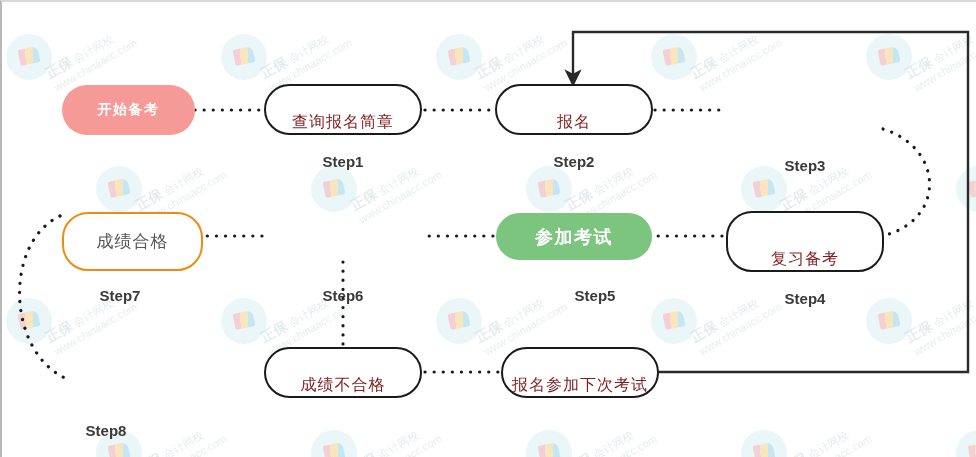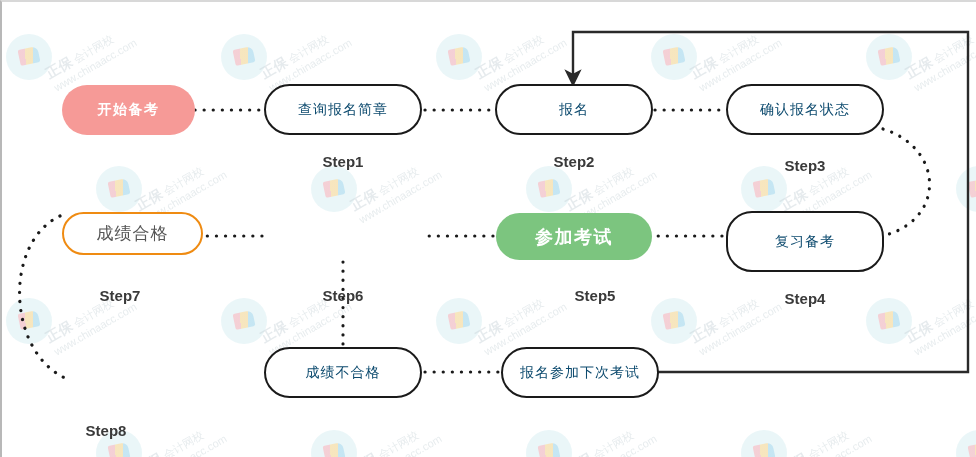--- a/index.html
+++ b/index.html
@@ -33,23 +33,24 @@
     display: flex;
     align-items: center;
     justify-content: center;
     z-index: 3;
     white-space: nowrap;
   }
   .node-white {
     background: #ffffff;
     border: 2.6px solid #1a1a1a;
     border-radius: 26px;
-    color: #0c4a6e;
-    font-size: 14px;
+    color: #7f1d1d;
+    font-size: 16px;
     letter-spacing: 1px;
+    align-items: flex-end;
   }
   .node-orange {
     background: #ffffff;
     border: 2.6px solid #ef8b12;
     border-radius: 26px;
     color: #555555;
     font-size: 17px;
     letter-spacing: 1px;
   }
   .node-pink {
@@ -217,38 +218,35 @@
   <div class="node node-white" style="left:262px; top:82px; width:158px; height:51px;">
     <span>查询报名简章</span>
   </div>
   <div class="steplabel" style="left:341px; top:151px;">Step1</div>
 
   <div class="node node-white" style="left:493px; top:82px; width:158px; height:51px;">
     <span>报名</span>
   </div>
   <div class="steplabel" style="left:572px; top:151px;">Step2</div>
 
-  <div class="node node-white" style="left:724px; top:82px; width:158px; height:51px;">
-    <span>确认报名状态</span>
-  </div>
   <div class="steplabel" style="left:803px; top:155px;">Step3</div>
 
   <div class="node node-white" style="left:724px; top:209px; width:158px; height:61px;">
     <span>复习备考</span>
   </div>
   <div class="steplabel" style="left:803px; top:288px;">Step4</div>
 
   <div class="node node-green" style="left:494px; top:211px; width:156px; height:47px;">
     <span>参加考试</span>
   </div>
   <div class="steplabel" style="left:593px; top:285px;">Step5</div>
 
   <div class="steplabel" style="left:341px; top:285px;">Step6</div>
 
-  <div class="node node-orange" style="left:60px; top:210px; width:141px; height:43px;">
+  <div class="node node-orange" style="left:60px; top:210px; width:141px; height:59px;">
     <span>成绩合格</span>
   </div>
   <div class="steplabel" style="left:118px; top:285px;">Step7</div>
 
   <div class="steplabel" style="left:104px; top:420px;">Step8</div>
 
   <div class="node node-white" style="left:499px; top:345px; width:158px; height:51px;">
     <span>报名参加下次考试</span>
   </div>
 

